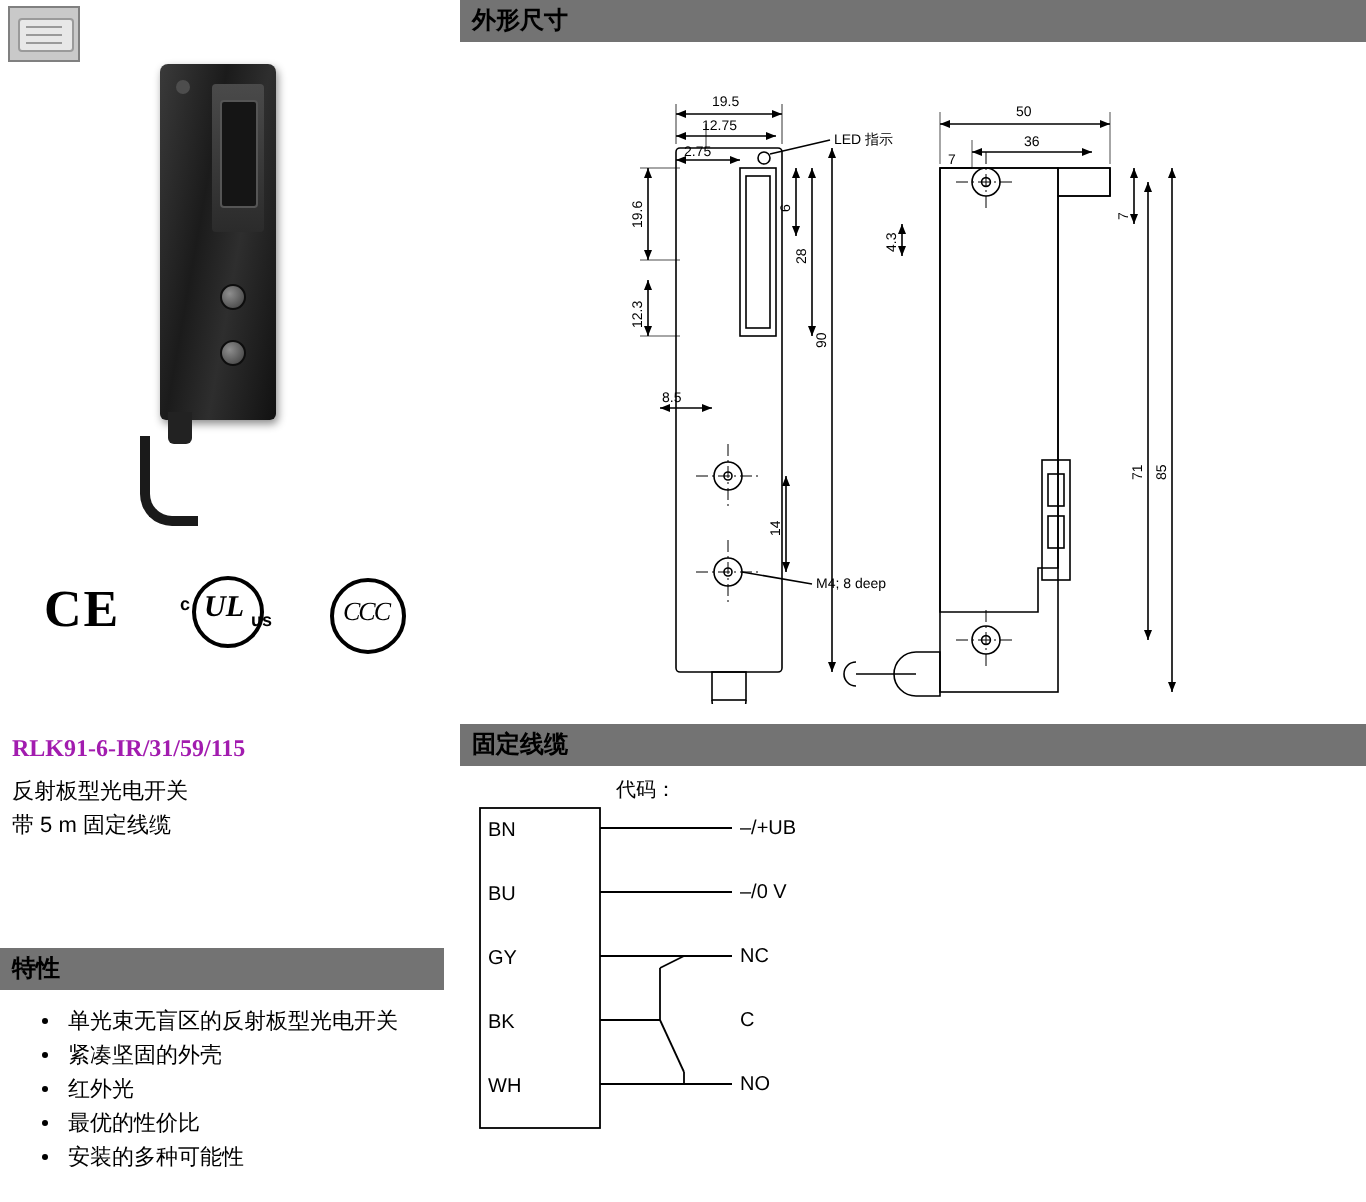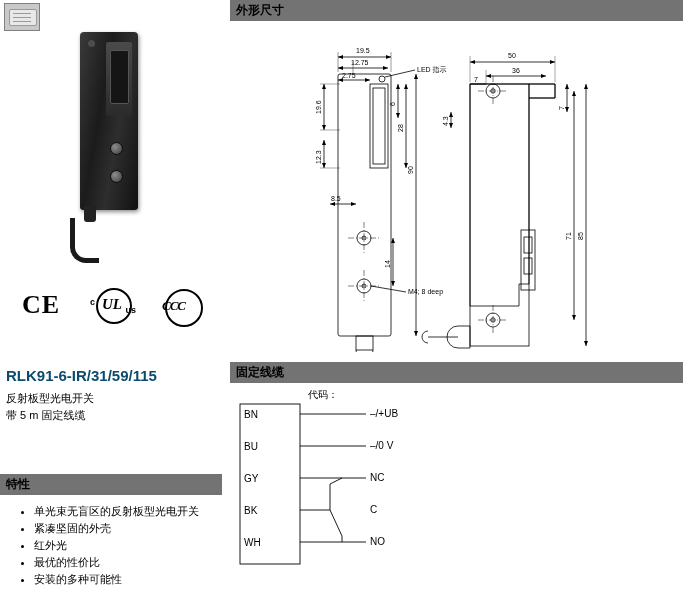--- a/index.html
+++ b/index.html
@@ -213,47 +213,48 @@
     width: 34px;
     height: 34px;
     border: 2px solid #000;
     border-radius: 50%;
   }
   .ccc-mark .ccc-text {
     position: absolute;
     left: 0;
     top: 10px;
     width: 42px;
-    text-align: left;
+    text-align: center;
     font-family: "Liberation Serif", serif;
     font-size: 13px;
-    font-weight: bold;
+    font-weight: normal;
     font-style: italic;
     letter-spacing: -1px;
   }
   
   .bar {
     background: #737373;
     height: 21px;
     line-height: 21px;
     font-weight: bold;
     font-size: 12px;
     padding-left: 6px;
   }
   .sec-model {
     position: absolute;
     left: 0;
     top: 358px;
     width: 222px;
   }
   .model-name {
     font-weight: bold;
-    font-size: 15px;
-    color: #0c4a6e;
+    font-size: 12px;
+    color: #a21caf;
     margin: 9px 0 0 6px;
+    font-family: Liberation Serif, serif;
   }
   .model-desc {
     margin: 7px 0 0 6px;
     font-size: 11px;
     line-height: 15px;
   }
   .sec-features {
     position: absolute;
     left: 0;
     top: 474px;

